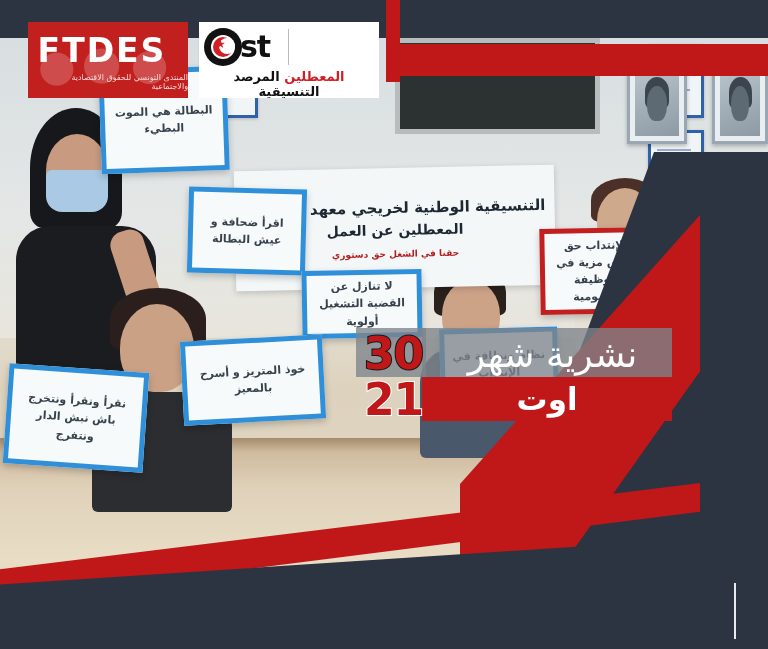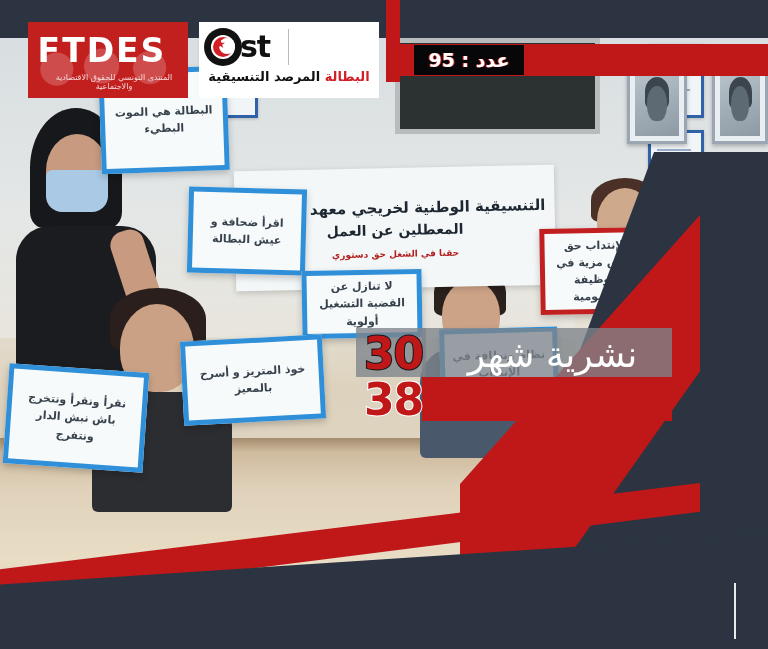--- a/index.html
+++ b/index.html
@@ -119,21 +119,21 @@
       radial-gradient(circle at 18% 62%, #fff 0 16px, transparent 17px),
       radial-gradient(circle at 46% 58%, #fff 0 17px, transparent 18px),
       radial-gradient(circle at 76% 60%, #fff 0 16px, transparent 17px);
   }
   .logo-ftdes .ft{
     position:absolute; left:0; right:12px; top:9px; text-align:center;
     color:#fff; font-size:33px; font-weight:700; letter-spacing:2px;
     font-family:"DejaVu Sans","Liberation Sans",sans-serif;
   }
   .logo-ftdes .ar{
-    position:absolute; left:0; right:0; bottom:7px; text-align:center;
+    position:absolute; left:0; right:0; bottom:7px; 
     color:#f6d8d8; font-size:8px; direction:rtl; letter-spacing:.3px;padding-left:12px;
   }
 
   .logo-ost{
     position:absolute; left:199px; top:22px; width:180px; height:76px;
     background:#ffffff; overflow:hidden; padding:4px 5px;
   }
   .ost-top{display:flex; align-items:center; height:42px;}
   .ost-mark{position:relative;width:78px;height:40px;flex:0 0 auto;}
   .ost-o{
@@ -335,30 +335,28 @@
   <div class="wedge-dark"></div>
   <div class="wedge-red"></div>
   <div class="red-swoosh"></div>
   <div class="bottom-dark"></div>
   <div class="white-line"></div>
 
   <div class="year-gray"></div>
   <div class="title-gray"></div>
   <div class="title-main">نشرية شهر</div>
   <div class="month-red"></div>
+  <div class="month-txt">اوت</div>
   <div class="yr y20">30</div>
-  <div class="yr y21">38</div>
+  <div class="yr y21">21</div>
 
   <div class="topbar"></div>
   <div class="red-vert"></div>
 
   <div class="issue-bar"></div>
-  <div class="issue-box">
-    <span class="txt">عدد : 95</span>
-  </div>
 
   <div class="logo-ftdes">
     <div class="fists"></div>
     <div class="ft">FTDES</div>
     <div class="ar">المنتدى التونسي للحقوق الاقتصادية والاجتماعية</div>
   </div>
 
   <div class="logo-ost">
     <div class="ost-top">
       <div class="ost-mark">
@@ -366,19 +364,19 @@
           <div class="inner">
             <div class="crescent"></div>
             <div class="star">★</div>
           </div>
         </div>
         <div class="ost-st">st</div>
       </div>
       <div class="ost-div"></div>
     </div>
     <div class="ost-arab">
-      <span class="red">البطالة</span>
+      <span class="red">المعطلين</span>
       <span>المرصد التنسيقية</span>
     </div>
 
   </div>
 
 </div>
 
 </body></html>

